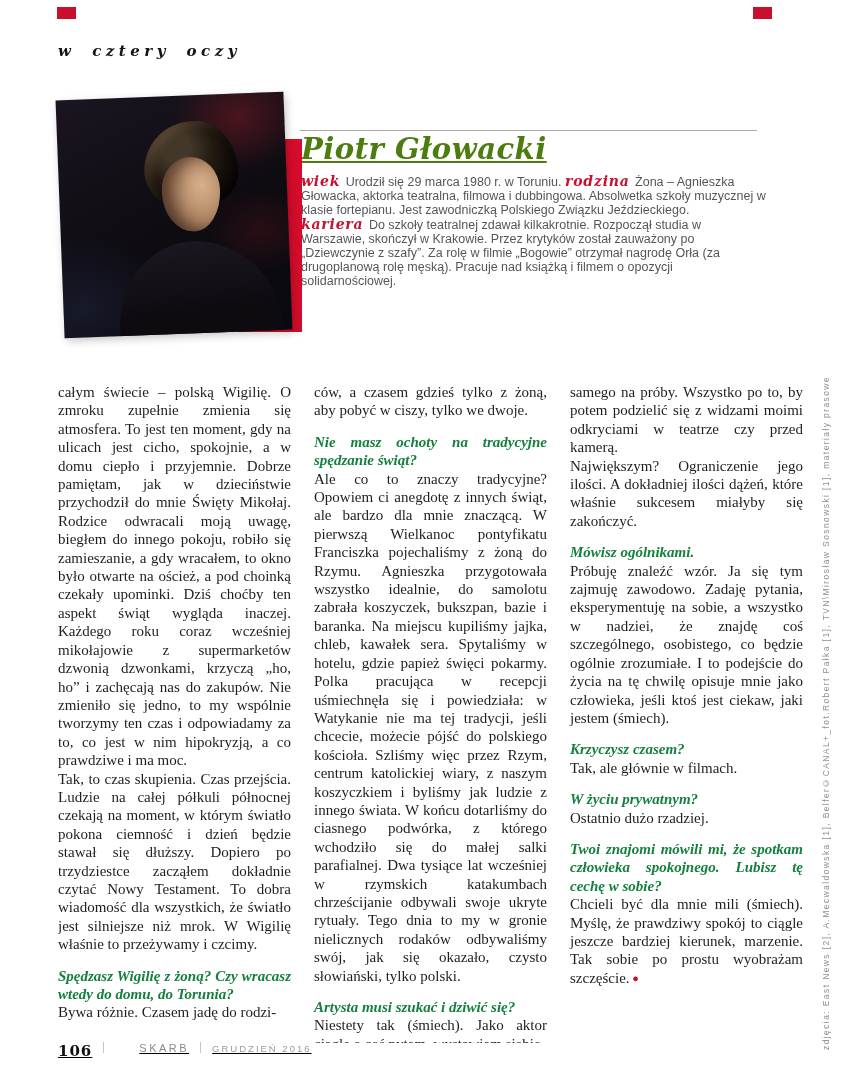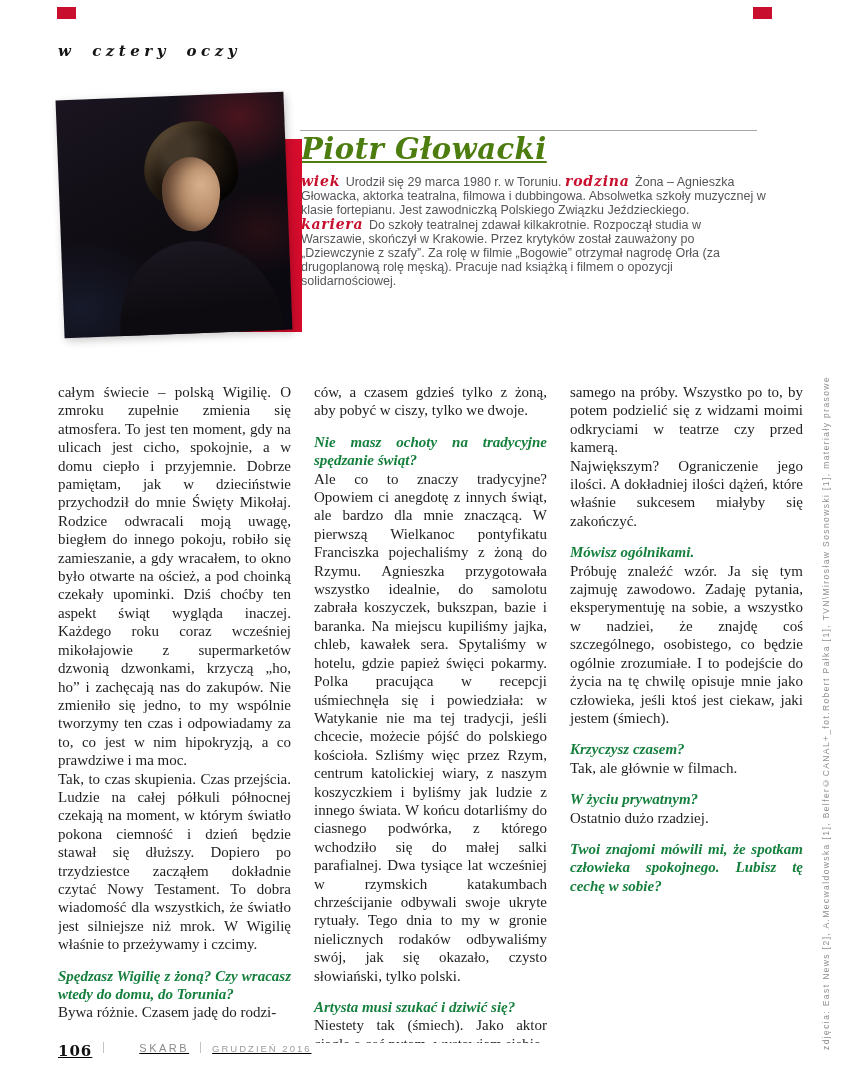--- a/index.html
+++ b/index.html
@@ -127,20 +127,21 @@
   <div class="col">
       <p class="answer">samego na próby. Wszystko po to, by potem podzielić się z widzami moimi odkryciami w teatrze czy przed kamerą.</p>
       <p class="answer">Największym? Ograniczenie jego ilości. A dokładniej ilości dążeń, które właśnie sukcesem miałyby się zakończyć.</p>
       <p class="question">Mówisz ogólnikami.</p>
       <p class="answer">Próbuję znaleźć wzór. Ja się tym zajmuję zawodowo. Zadaję pytania, eksperymentuję na sobie, a wszystko w nadziei, że znajdę coś szczególnego, osobistego, co będzie ogólnie zrozumiałe. I to podejście do życia na tę chwilę opisuje mnie jako człowieka, jeśli ktoś jest ciekaw, jaki jestem (śmiech).</p>
       <p class="question">Krzyczysz czasem?</p>
       <p class="answer">Tak, ale głównie w filmach.</p>
       <p class="question">W życiu prywatnym?</p>
       <p class="answer">Ostatnio dużo rzadziej.</p>
       <p class="question">Twoi znajomi mówili mi, że spotkam człowieka spokojnego. Lubisz tę cechę w sobie?</p>
+      <p class="answer">Chcieli być dla mnie mili (śmiech). Myślę, że prawdziwy spokój to ciągle jeszcze bardziej kierunek, marzenie. Tak sobie po prostu wyobrażam szczęście.<span class="end-mark"> ●</span></p>
     </div>
 </div>
 
 <div class="footer">
   <span class="page-number">106</span>
   <span class="footer-sep"></span>
   <span class="footer-mag">SKARB</span>
   <span class="footer-sep"></span>
   <span class="footer-issue">GRUDZIEŃ 2016</span>
 </div>

